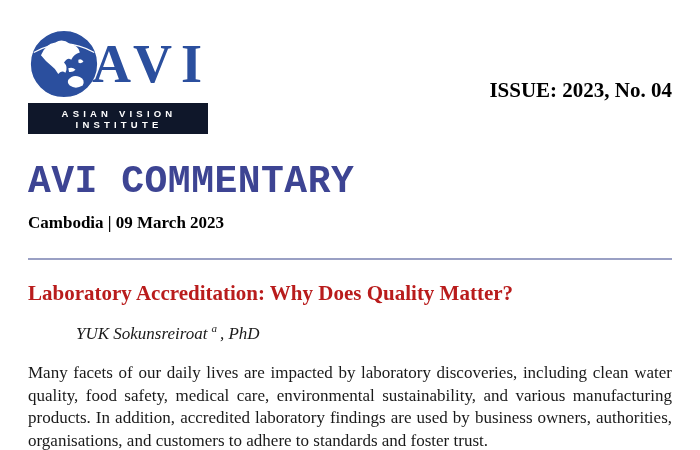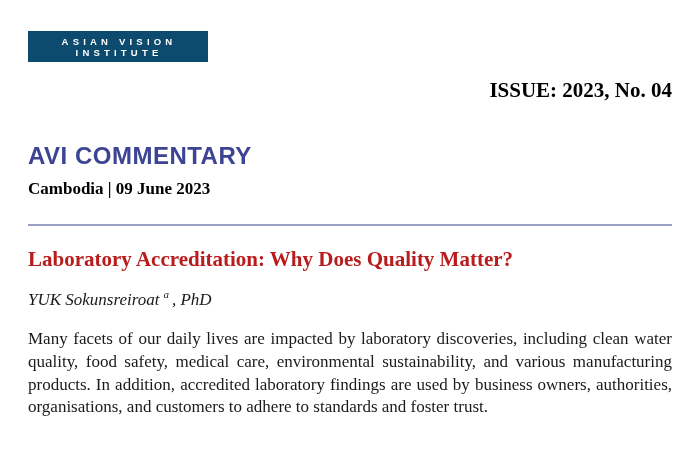--- a/index.html
+++ b/index.html
@@ -38,43 +38,43 @@
     font-family: "Liberation Serif", serif;
     font-weight: bold;
     font-size: 54px;
     line-height: 1;
     letter-spacing: 9px;
     color: #2b4f9e;
     margin-left: -8px;
   }
   .logo-bar {
     margin-top: 3px;
-    background: #0c4a6e;
+    background: #0f172a;
     color: #ffffff;
     font-family: "Liberation Sans", sans-serif;
     font-weight: bold;
     font-size: 9.5px;
     letter-spacing: 4.2px;
     text-align: center;
     padding: 5px 0 4px 2px;
     width: 178px;
   }
   .issue {
     font-family: "Liberation Serif", serif;
     font-weight: bold;
     font-size: 21px;
     color: #000000;
     margin-top: 50px;
     white-space: nowrap;
   }
   .masthead-title {
-    margin-top: 40px;
-    font-family: Liberation Sans, sans-serif;
+    margin-top: 28px;
+    font-family: Liberation Mono, monospace;
     font-weight: bold;
-    font-size: 24px;
+    font-size: 38px;
     line-height: 1.05;
     letter-spacing: 0.5px;
     color: #3d4493;
   }
   .dateline {
     margin-top: 11px;
     font-weight: bold;
     font-size: 17px;
     color: #000000;
   }
@@ -88,20 +88,21 @@
     font-weight: bold;
     font-size: 21px;
     color: #b91c1c;
   }
   .authors {
     margin-top: 15px;
     font-style: italic;
     font-size: 17px;
     line-height: 1.32;
     color: #1a1a1a;
+    margin-left: 48px;
   }
   .author-line sup {
     font-size: 11px;
     margin: 0 3px 0 4px;
   }
   .body-text {
     margin-top: 17px;
     font-size: 17px;
     line-height: 1.33;
     text-align: justify;
@@ -109,30 +110,46 @@
   }
 </style>
 </head>
 <body>
 
 <div class="page">
 
   <div class="header-row">
 
     <div class="logo">
+      <div class="logo-top">
+        <svg class="globe" viewBox="0 0 100 100" xmlns="http://www.w3.org/2000/svg">
+          <circle cx="50" cy="50" r="47" fill="#2b4f9e"></circle>
+          <circle cx="50" cy="50" r="47" fill="none" stroke="#ffffff" stroke-width="2"></circle>
+
+          <path fill="#ffffff" d="M18,38 Q24,22 38,20 Q48,14 58,22 Q70,24 72,34 Q64,36 60,44 Q55,40 50,48 Q56,54 52,62 Q46,58 42,64 Q38,56 32,52 Q24,46 18,38 Z"></path>
+
+          <path fill="#ffffff" d="M56,56 Q62,54 66,58 Q62,62 57,61 Z"></path>
+          <path fill="#ffffff" d="M70,44 Q75,42 77,47 Q73,50 70,48 Z"></path>
+
+          <path fill="#ffffff" d="M56,72 Q62,64 72,68 Q80,72 76,80 Q66,86 58,80 Q54,76 56,72 Z"></path>
+
+          <path fill="none" stroke="#ffffff" stroke-width="1.5" d="M8,34 Q50,10 92,34"></path>
+        </svg>
+        <div class="logo-acronym">AVI</div>
+      </div>
       <div class="logo-bar">ASIAN VISION INSTITUTE</div>
     </div>
 
     <div class="issue">ISSUE: 2023, No. 04</div>
 
   </div>
 
   <div class="masthead-title">AVI COMMENTARY</div>
 
-  <div class="dateline">Cambodia | 09 June 2023</div>
+  <div class="dateline">Cambodia | 09 March 2023</div>
 
   <hr class="divider">
 
   <div class="article-title">Laboratory Accreditation: Why Does Quality Matter?</div>
 
   <div class="authors">
     <div class="author-line"><span>YUK Sokunsreiroat</span><sup>a</sup><span>, PhD</span></div>
   </div>
 
   <div class="body-text">Many facets of our daily lives are impacted by laboratory discoveries, including clean water quality, food safety, medical care, environmental sustainability, and various manufacturing products. In addition, accredited laboratory findings are used by business owners, authorities, organisations, and customers to adhere to standards and foster trust.</div>

